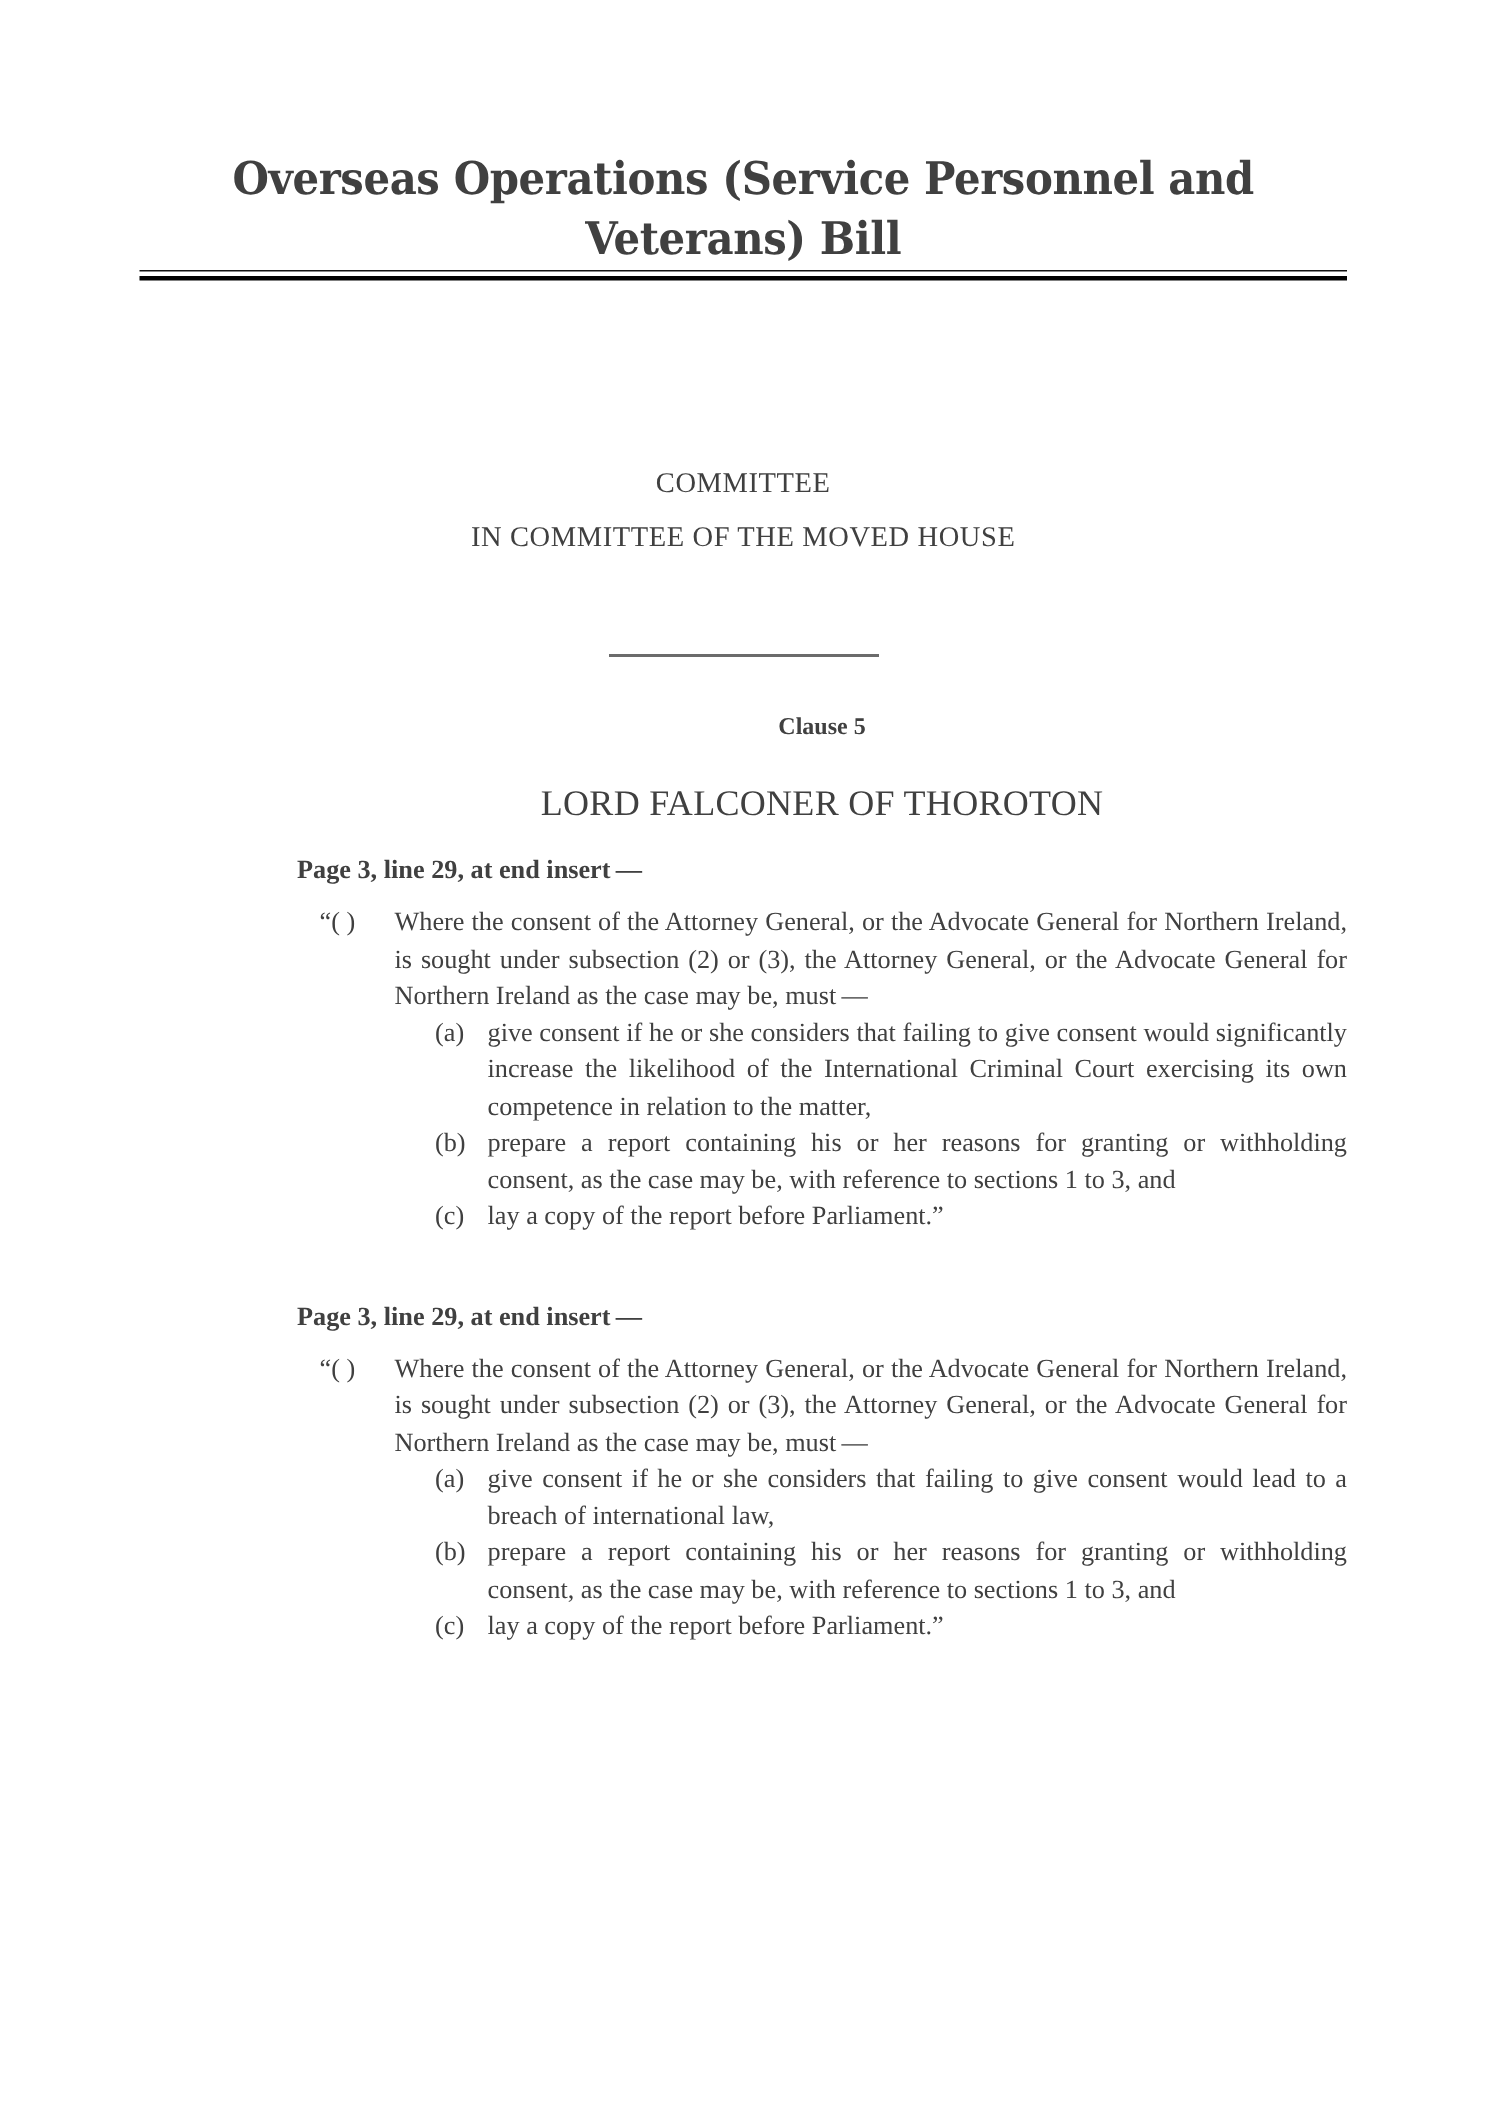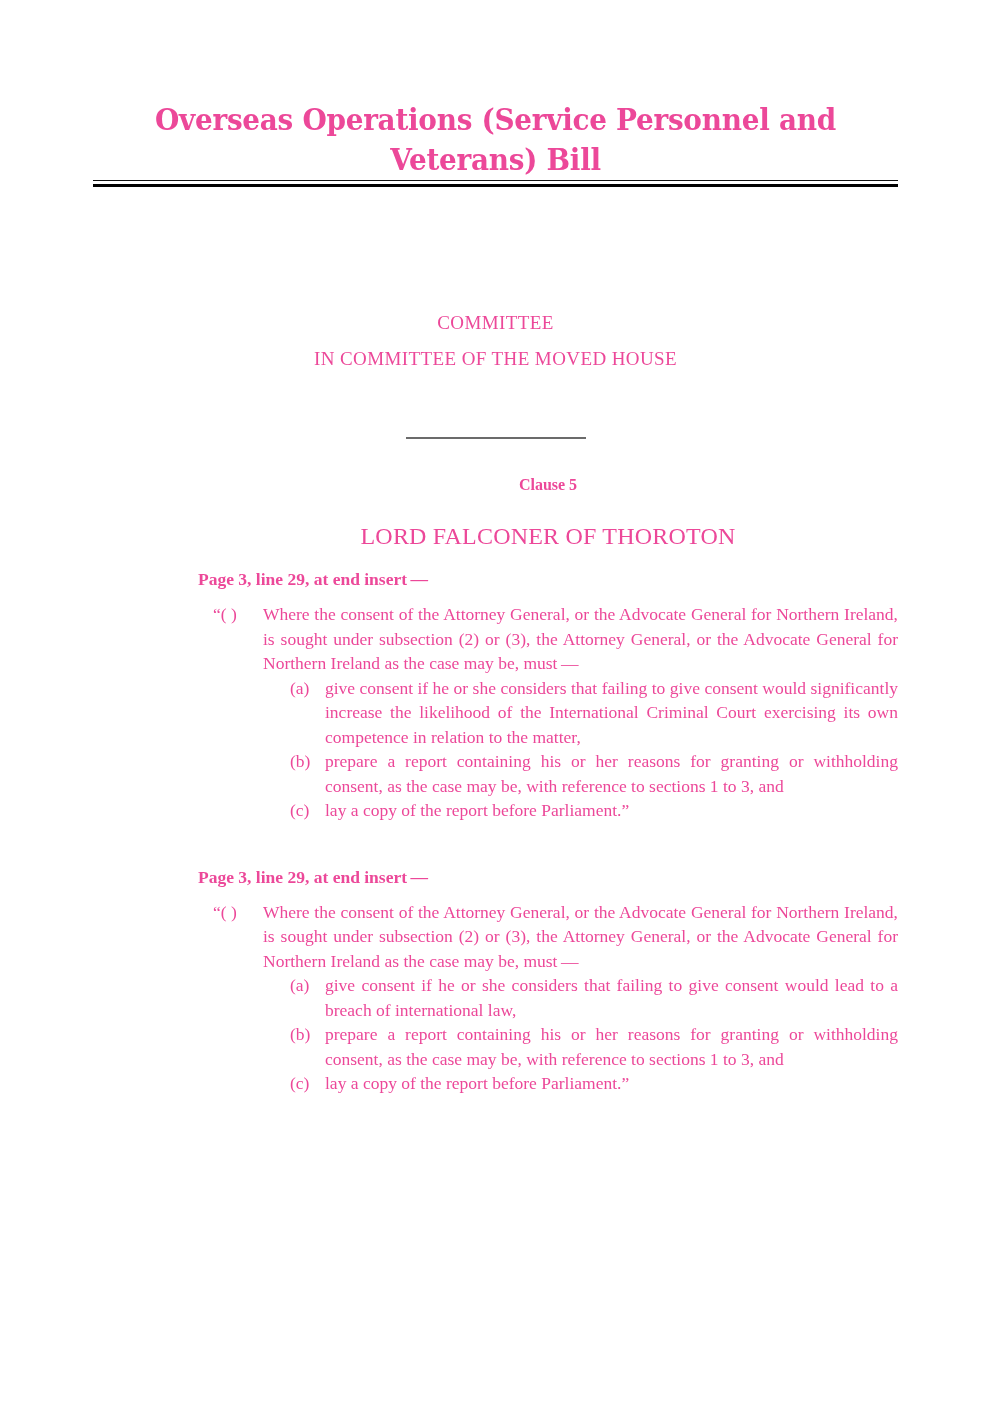--- a/index.html
+++ b/index.html
@@ -7,21 +7,21 @@
     padding: 0;
     background: #ffffff;
   }
 
   .page {
     position: relative;
     width: 991px;
     height: 1114px;
     margin: 0 auto;
     background: #ffffff;
-    color: #ec4899;
+    color: #404040;
     font-family: "Liberation Serif", "DejaVu Serif", serif;
     overflow: hidden;
   }
 
   
   .title-block {
     position: absolute;
     left: 93px;
     top: 100px;
     width: 805px;

